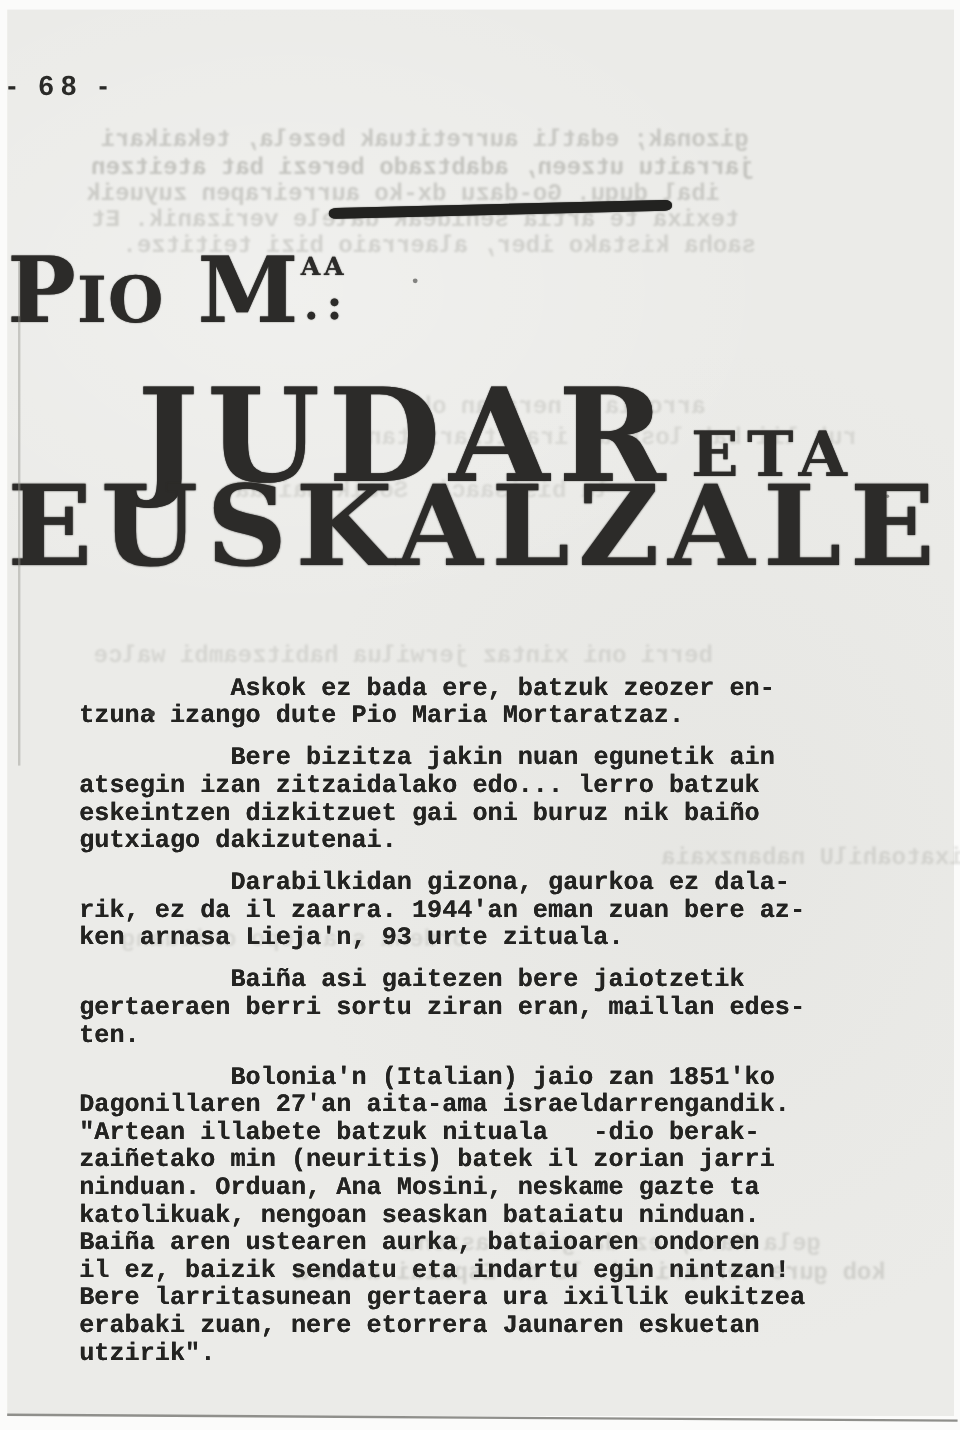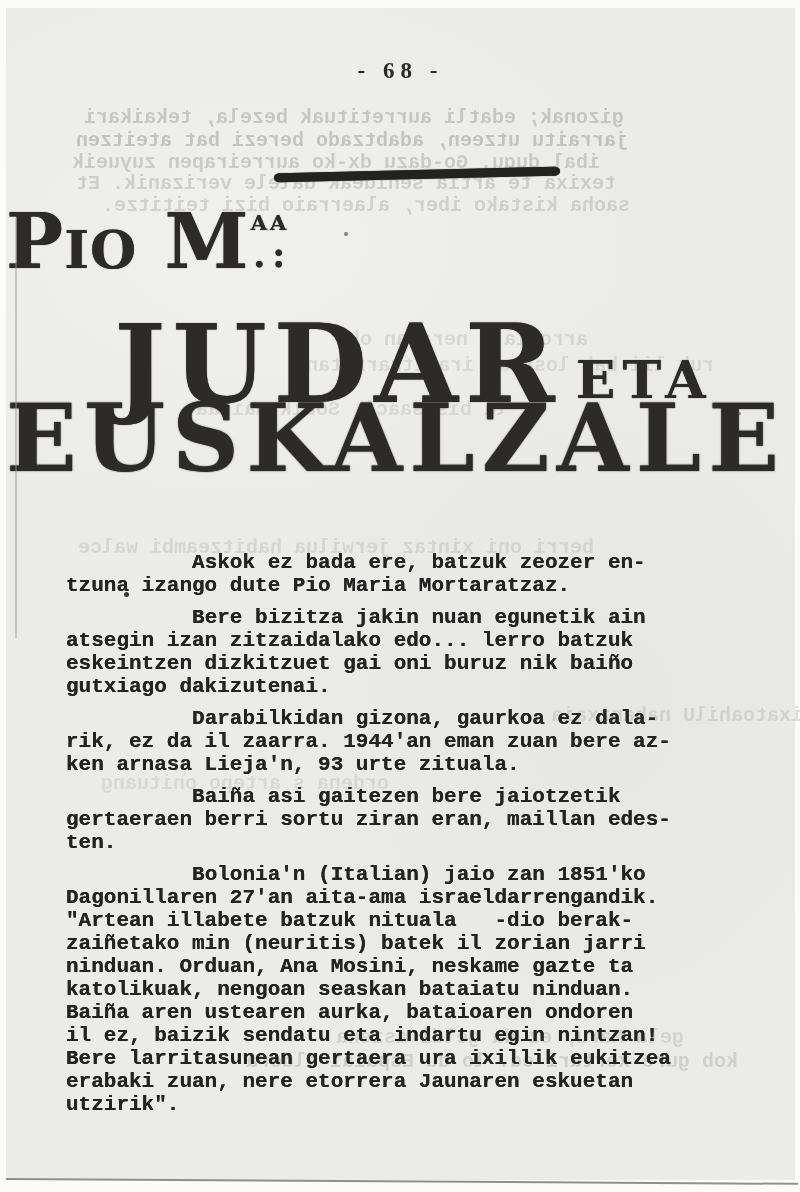--- a/index.html
+++ b/index.html
@@ -25,22 +25,22 @@
     background:rgba(150,150,145,.45);
   }
   
   .ghost{
     position:absolute;white-space:nowrap;
     font-family:"Liberation Mono",monospace;font-weight:bold;font-size:20px;
     color:#a8a8a2;transform:scaleX(-1);filter:blur(0.7px);
     pointer-events:none;
   }
   .page-number{
-    position:absolute;left:0;top:50px;width:100%;text-align:center;
-    font-family:Liberation Serif, serif;font-weight:bold;
+    position:absolute;left:0;top:50px;width:100%;text-align:left;
+    font-family:Liberation Sans, sans-serif;font-weight:bold;
     font-size:23px;letter-spacing:6px;color:#2a2a28;
   }
   .rule{
     position:absolute;left:268px;top:162px;width:286px;height:9px;
     background:#222220;border-radius:6px/4px;
     transform:rotate(-1.4deg);
     box-shadow:0 0 1px #222220;
   }
   .title{
     position:absolute;left:0;top:0;width:100%;color:#2c2b29;
@@ -57,21 +57,21 @@
     vertical-align:top;line-height:.8;margin:0 1px;
   }
   .supstack .s{font-size:40%;line-height:1;}
   .supstack .d{font-size:46%;line-height:1;margin-top:4px;letter-spacing:0;}
   .body-text{
     position:absolute;left:60px;top:543px;width:690px;
     font-family:"Liberation Mono","DejaVu Sans Mono",monospace;
     font-weight:bold;font-size:21px;line-height:23px;color:#232321;
     text-shadow:0 0 .5px #232321;
   }
-  .body-text p{margin:0 0 9px 0;white-space:pre-wrap;}
+  .body-text p{margin:12px 0 9px 0;white-space:pre-wrap;}
   .speck{position:absolute;background:#3a3a38;border-radius:50%;}
 </style>
 </head>
 <body>
 
 <div class="page">
 
   <div id="ghost-layer">
       <div class="ghost" style="left: 78px; top: 98px; opacity: 0.55;">gizonak; edatli aurretituak bezela, tekaikari</div>
       <div class="ghost" style="left: 70px; top: 121px; opacity: 0.6;">jarraitu utzeen, adabtzado berezi bat ateitzen</div>

